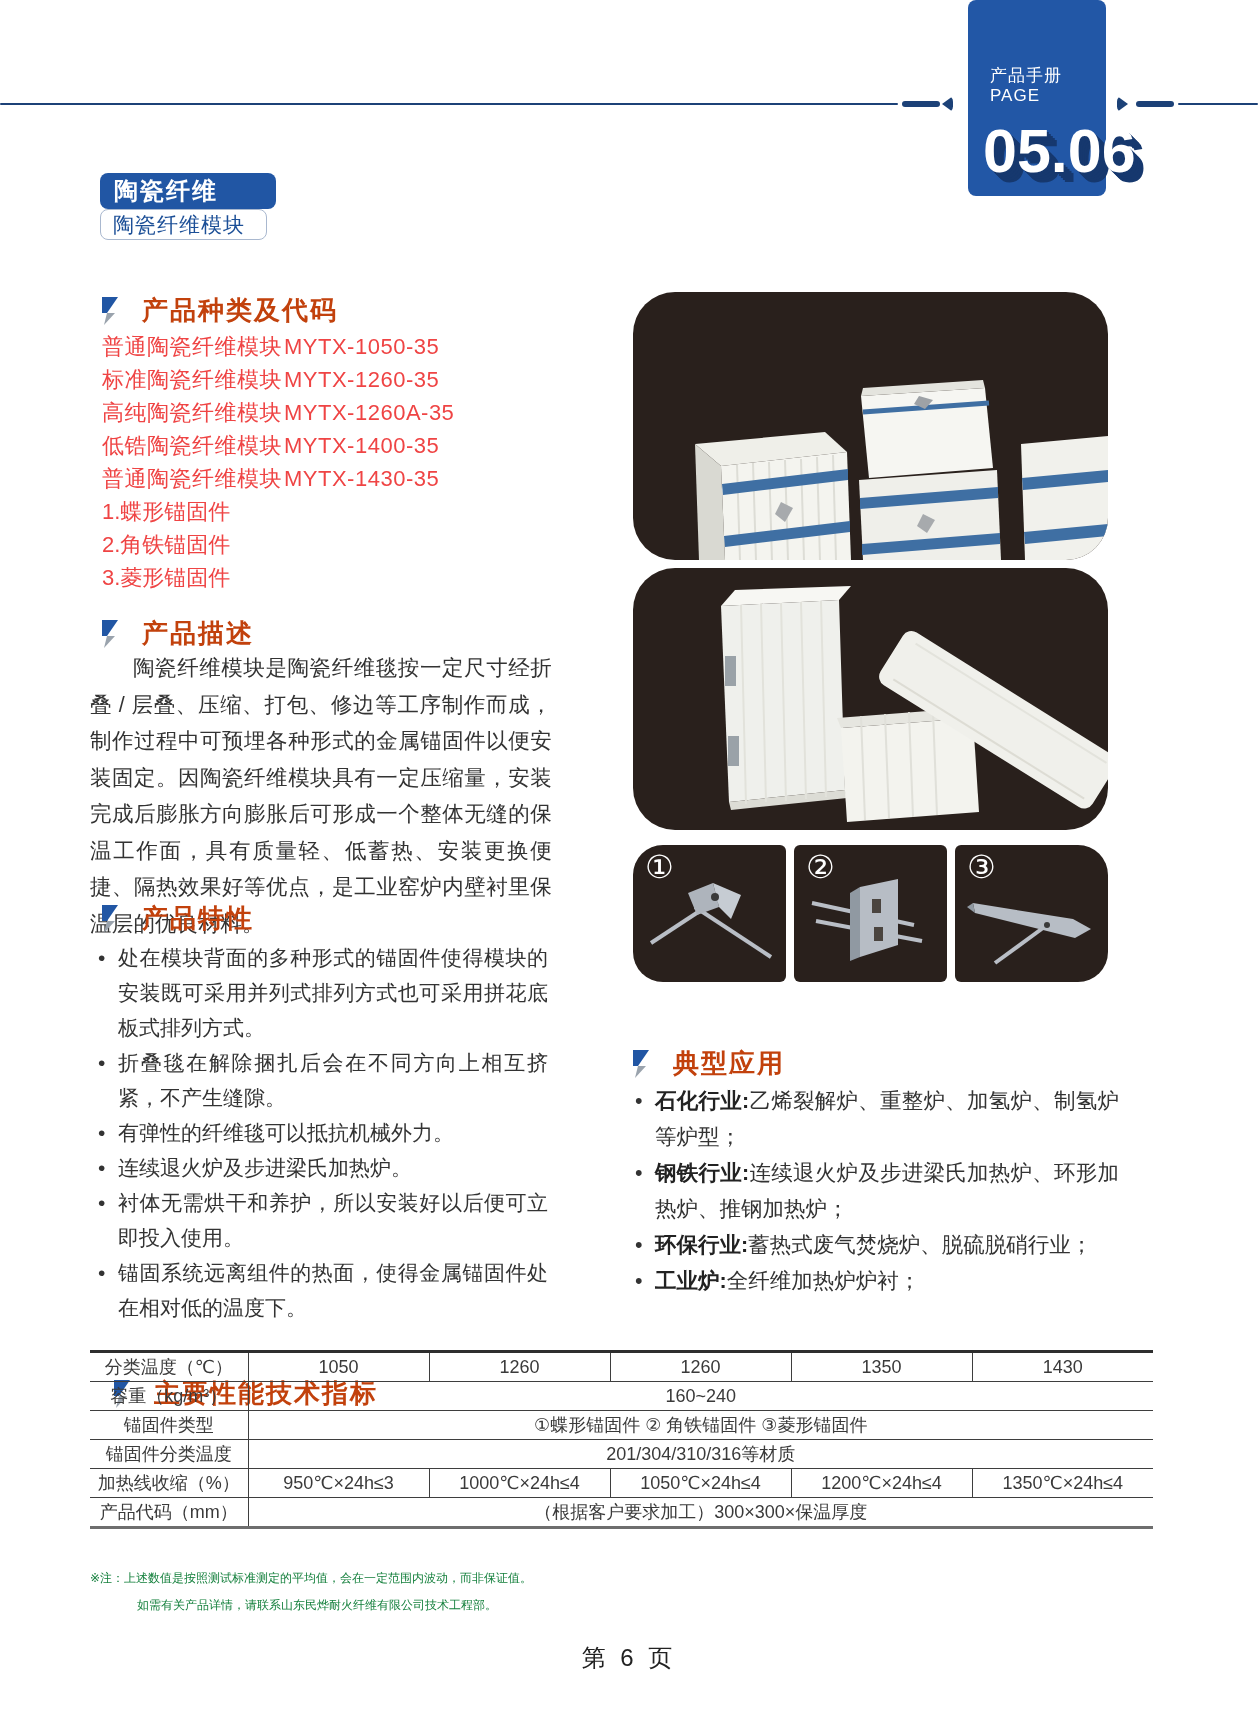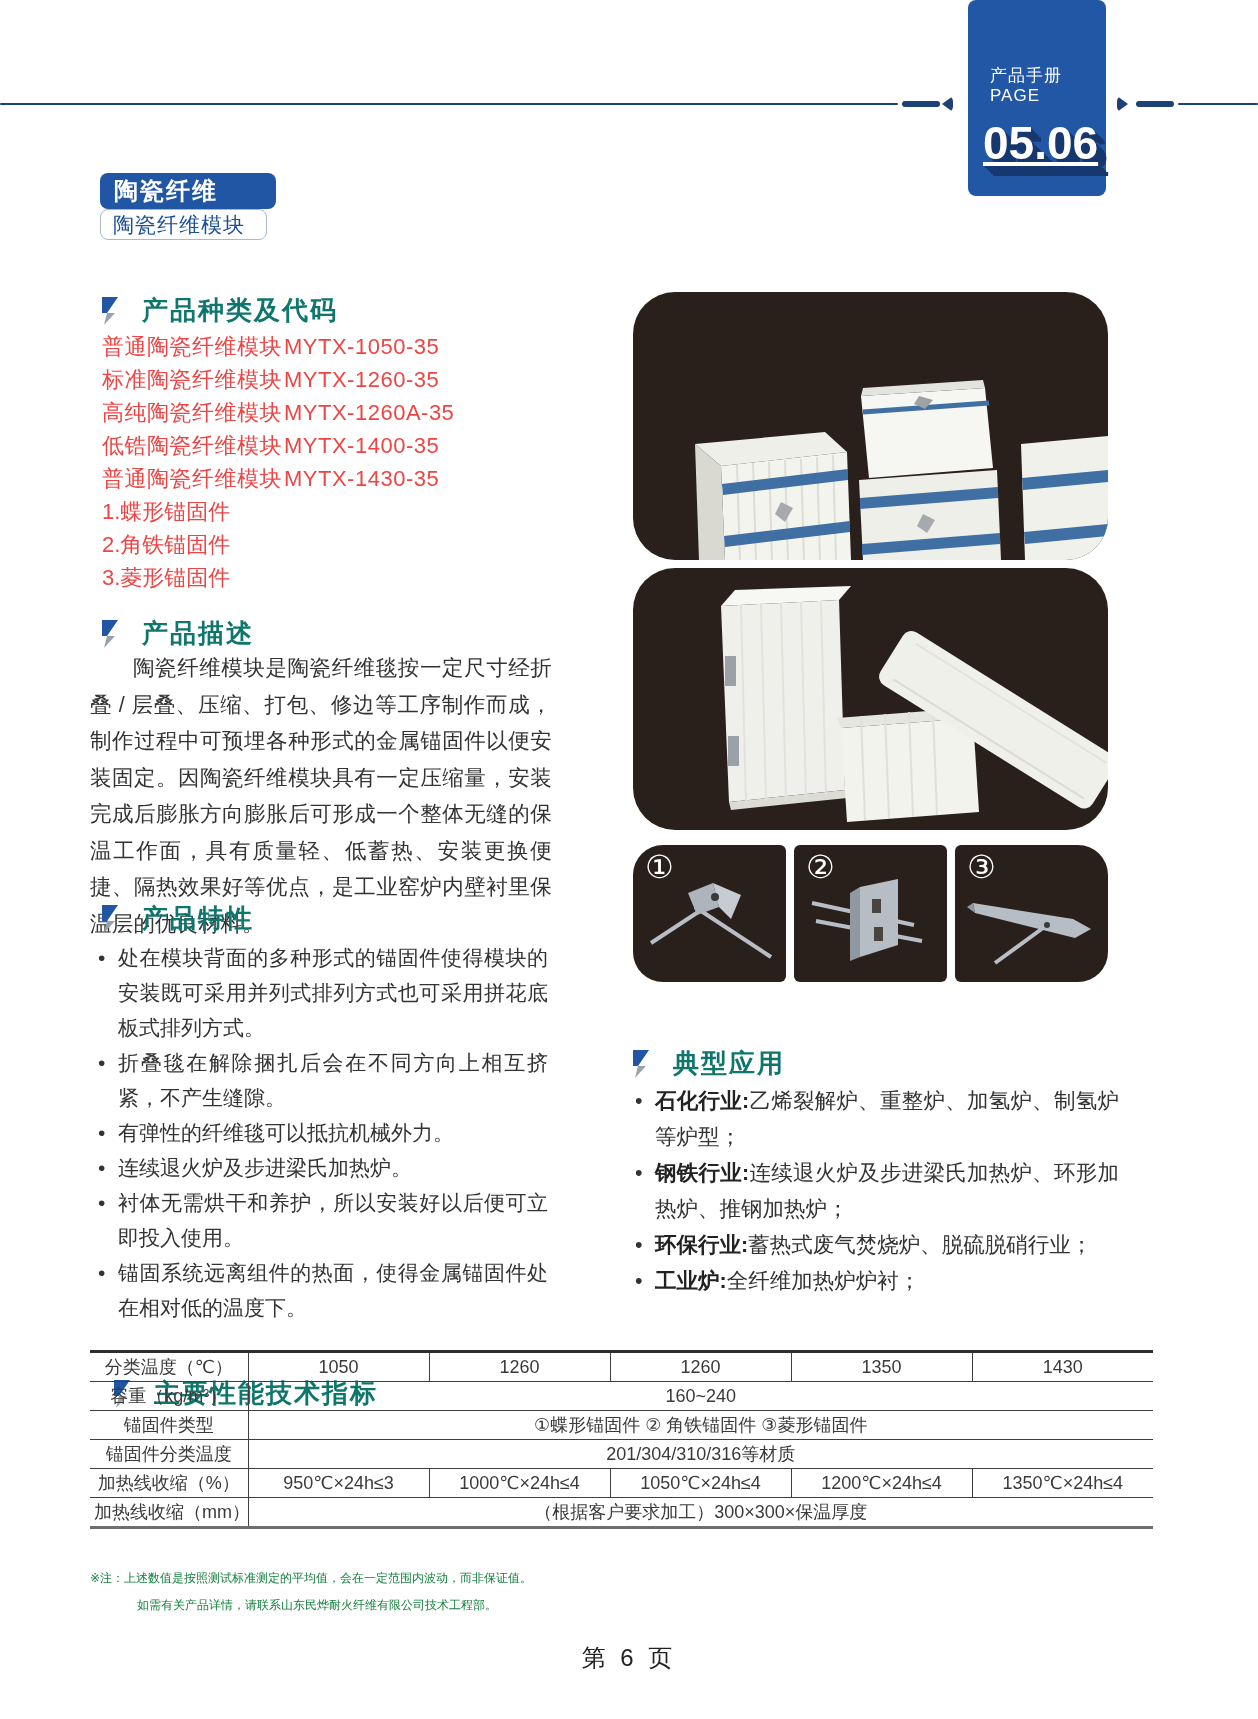--- a/index.html
+++ b/index.html
@@ -13,32 +13,32 @@
   
   .line-thin{height:2px;background:#1c4177;top:103px;}
   .line-thick{height:6px;background:#1c4177;top:101px;}
   .tri{width:0;height:0;top:96px;}
   .tri-left{border-top:8px solid transparent;border-bottom:8px solid transparent;border-right:11px solid #1c4177;}
   .tri-right{border-top:8px solid transparent;border-bottom:8px solid transparent;border-left:11px solid #1c4177;}
 
   .banner{left:968px;top:0;width:138px;height:196px;background:#2257a6;color:#fff;}
   .banner .b1{position:absolute;left:22px;top:64px;font-size:17px;letter-spacing:1px;}
   .banner .b2{position:absolute;left:22px;top:86px;font-size:17px;letter-spacing:1px;}
-  .banner .bnum{position:absolute;left:15px;top:116px;font-size:46px;font-weight:bold;
-    text-shadow:2px 2px 0 #16386e,4px 4px 0 #16386e,6px 6px 0 #16386e,8px 8px 0 #16386e,10px 10px 0 #16386e;text-decoration:underline;}
+  .banner .bnum{position:absolute;left:15px;top:116px;font-size:61px;font-weight:bold;
+    text-shadow:2px 2px 0 #16386e,4px 4px 0 #16386e,6px 6px 0 #16386e,8px 8px 0 #16386e,10px 10px 0 #16386e;}
 
   
   .cat-box{left:100px;top:173px;width:162px;height:36px;background:#2156a4;color:#fff;
     font-size:24px;font-weight:bold;line-height:36px;padding-left:14px;letter-spacing:2px;}
   .subcat-box{left:100px;top:209px;width:153px;height:29px;border:1px solid #a9b8cf;background:#fff;
     color:#1c4f97;font-size:21px;line-height:29px;padding-left:12px;letter-spacing:1px;}
 
   
   .sec-head{display:flex;align-items:center;gap:24px;}
-  .sec-head .txt{font-size:26px;font-weight:bold;color:#0f766e;letter-spacing:2px;}
+  .sec-head .txt{font-size:26px;font-weight:bold;color:#c2410c;letter-spacing:2px;}
   .sec-icon{width:16px;height:28px;flex:0 0 16px;}
 
   
   .types-list{left:102px;top:330px;font-size:22px;color:#ef4444;}
   .types-list .row{line-height:33px;white-space:nowrap;}
   .types-list .nm{display:inline-block;width:182px;letter-spacing:0.5px;}
   .types-list .cd{letter-spacing:0.5px;}
 
   
   .desc{left:90px;top:650px;width:462px;font-size:21.5px;line-height:36.5px;
@@ -295,21 +295,21 @@
       </tr>
       <tr>
         <th>加热线收缩（%）</th>
         <td>950℃×24h≤3</td>
         <td>1000℃×24h≤4</td>
         <td>1050℃×24h≤4</td>
         <td>1200℃×24h≤4</td>
         <td>1350℃×24h≤4</td>
       </tr>
       <tr>
-        <th>加热线收缩（mm）</th>
+        <th>产品代码（mm）</th>
         <td colspan="5">（根据客户要求加工）300×300×保温厚度</td>
       </tr>
     </tbody>
       </table>
   </div>
 
   <div class="abs footnote">
     <div class="fn1">※注：上述数值是按照测试标准测定的平均值，会在一定范围内波动，而非保证值。</div>
     <div class="fn2">如需有关产品详情，请联系山东民烨耐火纤维有限公司技术工程部。</div>
   </div>

